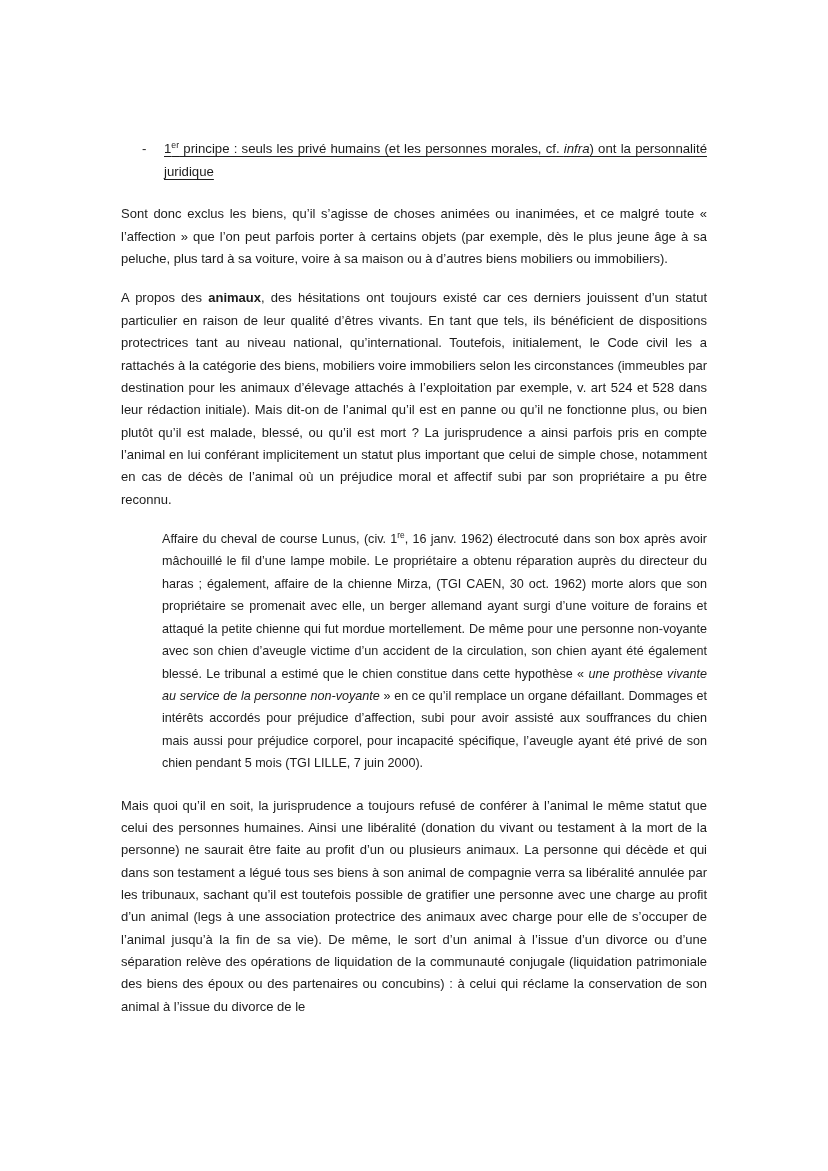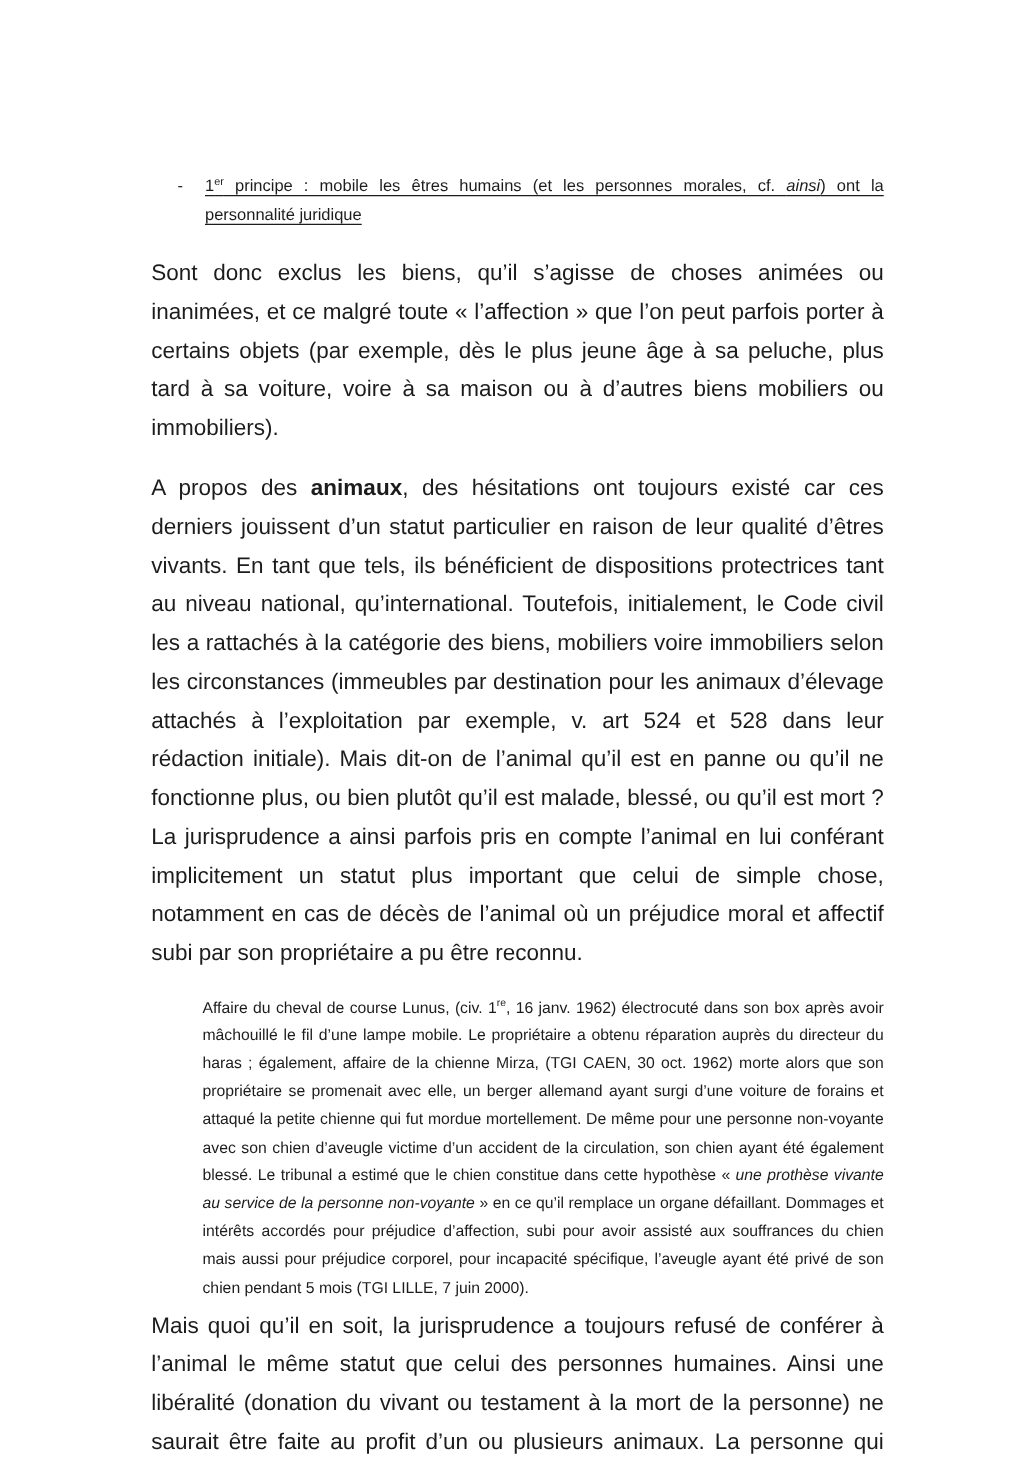--- a/index.html
+++ b/index.html
@@ -68,33 +68,33 @@
   }
   .bullet-text .it { font-style: italic; }
   .bullet-text sup {
     font-size: 0.66em;
     vertical-align: super;
     line-height: 0;
   }
 
   
   p.body {
-    font-size: 18px;
+    font-size: 13px;
     color: #1c1c1c;
     line-height: 1.72;
     text-align: justify;
     margin: 0 0 17px 0;
     hyphens: none;
   }
   p.body:last-of-type { margin-bottom: 4px; }
   p.body b, p.body strong { font-weight: bold; margin-top: 12px; }
 
   
   .quote-block {
-    margin: 17px 0 4px 0;
+    margin: 17px 0 20px 0;
     padding-left: 41px;
     padding-right: 0px;
   }
   .quote-block p {
     font-size: 12.6px;
     color: #1c1c1c;
     line-height: 1.78;
     text-align: justify;
     margin: 0;
   }
@@ -120,21 +120,21 @@
 </head>
 <body>
 
 <div class="page">
 
   <div class="content">
 
 
     <div class="bullet-row">
       <span class="bullet-dash">-</span>
-      <span class="bullet-text"><span>1</span><sup>er</sup><span> principe : mobile les êtres humains (et les personnes morales, cf. </span><span class="it">ainsi</span><span>) ont la personnalité juridique</span></span>
+      <span class="bullet-text"><span>1</span><sup>er</sup><span> principe : seuls les privé humains (et les personnes morales, cf. </span><span class="it">infra</span><span>) ont la personnalité juridique</span></span>
     </div>
 
     <p class="body">Sont donc exclus les biens, qu’il s’agisse de choses animées ou inanimées, et ce malgré toute « l’affection » que l’on peut parfois porter à certains objets (par exemple, dès le plus jeune âge à sa peluche, plus tard à sa voiture, voire à sa maison ou à d’autres biens mobiliers ou immobiliers).</p>
 
     <p class="body"><span>A propos des </span><b>animaux</b><span>, des hésitations ont toujours existé car ces derniers jouissent d’un statut particulier en raison de leur qualité d’êtres vivants. En tant que tels, ils bénéficient de dispositions protectrices tant au niveau national, qu’international. Toutefois, initialement, le Code civil les a rattachés à la catégorie des biens, mobiliers voire immobiliers selon les circonstances (immeubles par destination pour les animaux d’élevage attachés à l’exploitation par exemple, v. art 524 et 528 dans leur rédaction initiale). Mais dit-on de l’animal qu’il est en panne ou qu’il ne fonctionne plus, ou bien plutôt qu’il est malade, blessé, ou qu’il est mort ? La jurisprudence a ainsi parfois pris en compte l’animal en lui conférant implicitement un statut plus important que celui de simple chose, notamment en cas de décès de l’animal où un préjudice moral et affectif subi par son propriétaire a pu être reconnu.</span></p>
 
     <div class="quote-block">
       <p><span>Affaire du cheval de course Lunus, (civ. 1</span><sup>re</sup><span>, 16 janv. 1962) électrocuté dans son box après avoir mâchouillé le fil d’une lampe mobile. Le propriétaire a obtenu réparation auprès du directeur du haras ; également, affaire de la chienne Mirza, (TGI CAEN, 30 oct. 1962) morte alors que son propriétaire se promenait avec elle, un berger allemand ayant surgi d’une voiture de forains et attaqué la petite chienne qui fut mordue mortellement. De même pour une personne non-voyante avec son chien d’aveugle victime d’un accident de la circulation, son chien ayant été également blessé. Le tribunal a estimé que le chien constitue dans cette hypothèse « </span><span class="it">une prothèse vivante au service de la personne non-voyante</span><span> » en ce qu’il remplace un organe défaillant. Dommages et intérêts accordés pour préjudice d’affection, subi pour avoir assisté aux souffrances du chien mais aussi pour préjudice corporel, pour incapacité spécifique, l’aveugle ayant été privé de son chien pendant 5 mois (TGI LILLE, 7 juin 2000).</span></p>
     </div>
 

